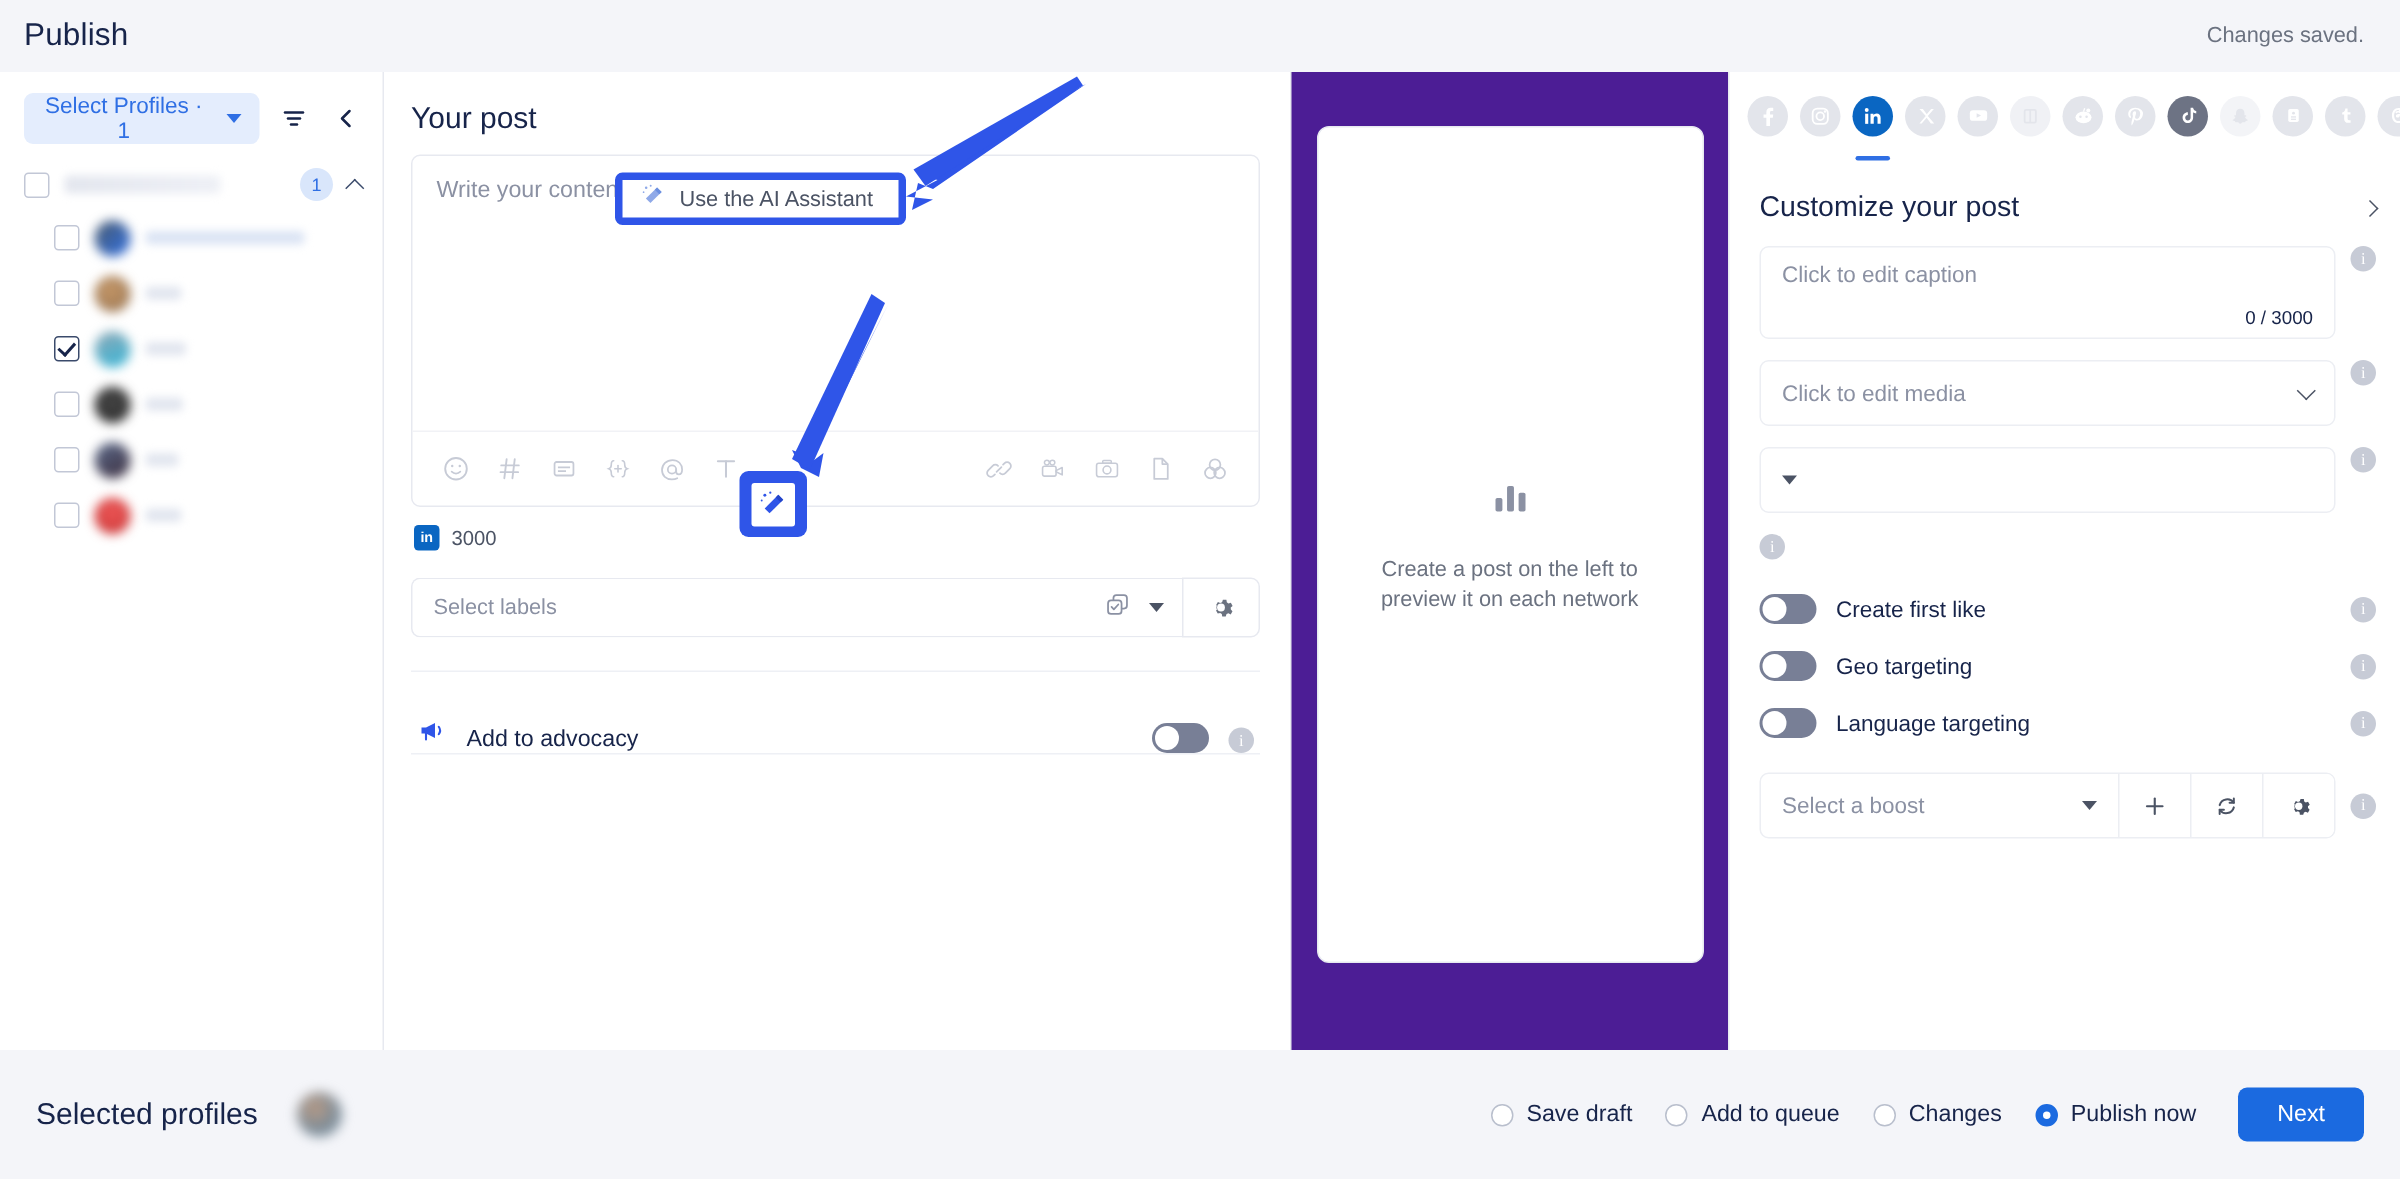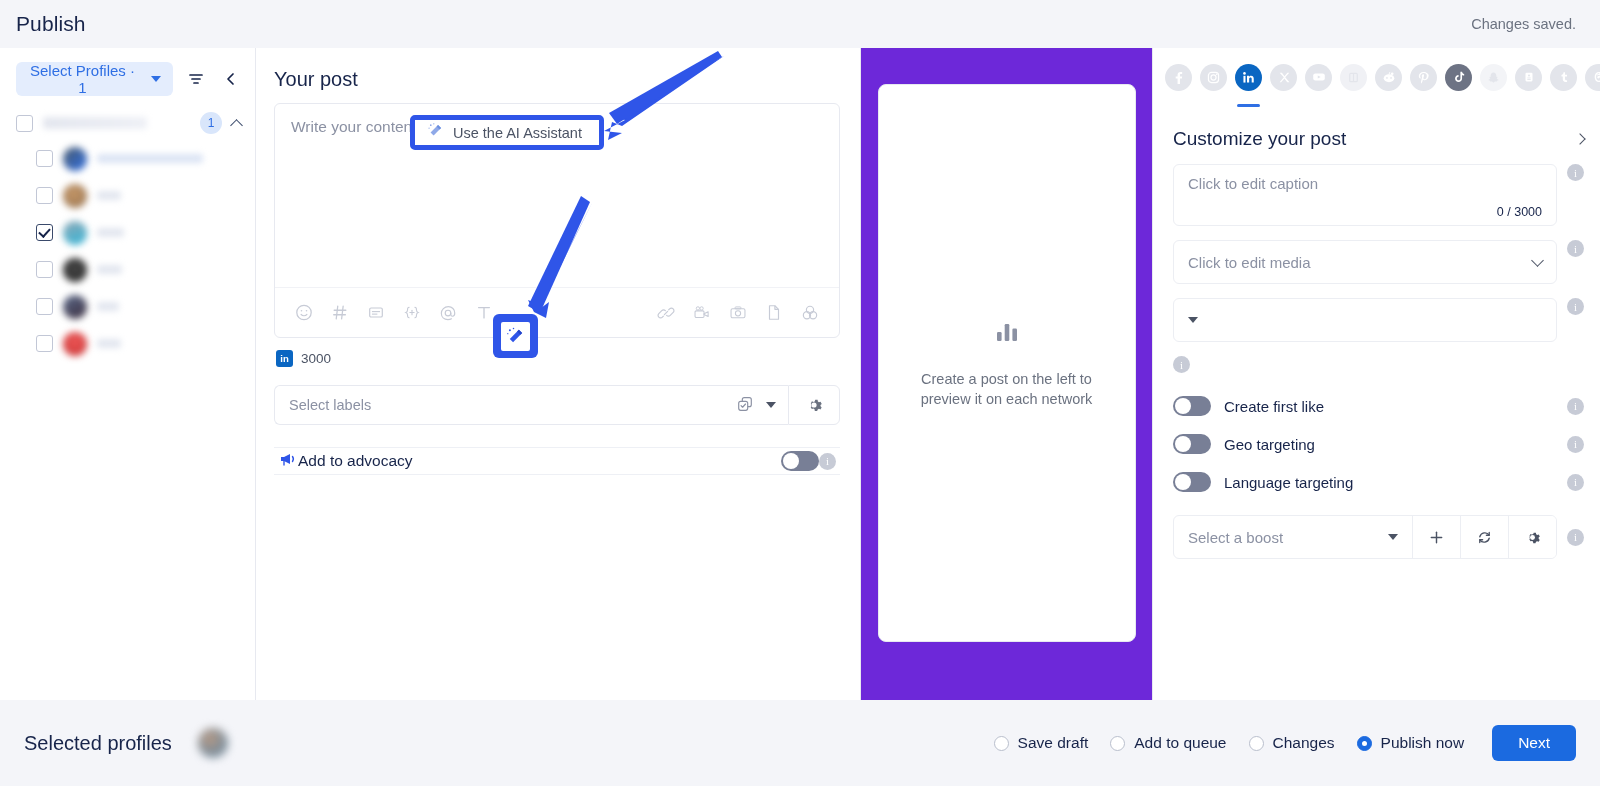--- a/index.html
+++ b/index.html
@@ -87,34 +87,34 @@
   .labels-input {
     flex:1 1 auto; border:1px solid #e7e9f0; border-right:none; border-radius:6px 0 0 6px; height:40px;
     display:flex; align-items:center; padding:0 12px 0 14px; font-size:14.5px; color:#8b91a3; gap:12px;
   }
   .labels-input .grow { flex:1 1 auto; }
   .labels-gear {
     width:52px; border:1px solid #e7e9f0; border-radius:0 6px 6px 0; height:40px;
     display:flex; align-items:center; justify-content:center; color:#6b7280; cursor:pointer; background:#fff;
   }
   .advocacy-row {
-    margin:22px 20px 0 18px; height:28px; display:flex; align-items:center; gap:0;
+    margin:22px 20px 0 18px; height:56px; display:flex; align-items:flex-end; gap:13px;
     border-top:1px solid #eef0f5; border-bottom:1px solid #eef0f5; padding:0 4px;
   }
   .advocacy-label { font-size:15.5px; color:#17244a; flex:1 1 auto; }
 
   .toggle { width:38px;height:20px;border-radius:10px;background:#787f96;position:relative;cursor:pointer;flex:0 0 38px; }
   .toggle:after { content:""; position:absolute;left:2px;top:2px;width:16px;height:16px;border-radius:50%;background:#fff; }
   .info-i {
     width:17px;height:17px;border-radius:50%;background:#c7cbd6;color:#fff;
     font-size:11px;display:flex;align-items:center;justify-content:center;font-family:"Liberation Serif",serif;flex:0 0 17px;
   }
 
   
-  .preview { width:292px; flex:0 0 292px; background:#6d28d9; border-left:1px solid #e7e9f0; display:flex; flex-direction:column; }
+  .preview { width:292px; flex:0 0 292px; background:#4c1d95; border-left:1px solid #e7e9f0; display:flex; flex-direction:column; }
   .preview-card {
     margin:36px auto 0 auto; width:258px; height:558px; background:#fff;
     border:1px solid #e7e9f0; border-radius:8px;
     display:flex; flex-direction:column; align-items:center; justify-content:center; gap:18px;
   }
   .preview-empty-text { width:220px; text-align:center; font-size:14.5px; color:#6b7280; line-height:20px; }
 
   
   .customize { width:448px; flex:0 0 448px; background:#fff; border-left:1px solid #e7e9f0; display:flex; flex-direction:column; }
   .nets-row { height:58px; display:flex; align-items:center; gap:8px; padding:0 10px 0 12px; }

